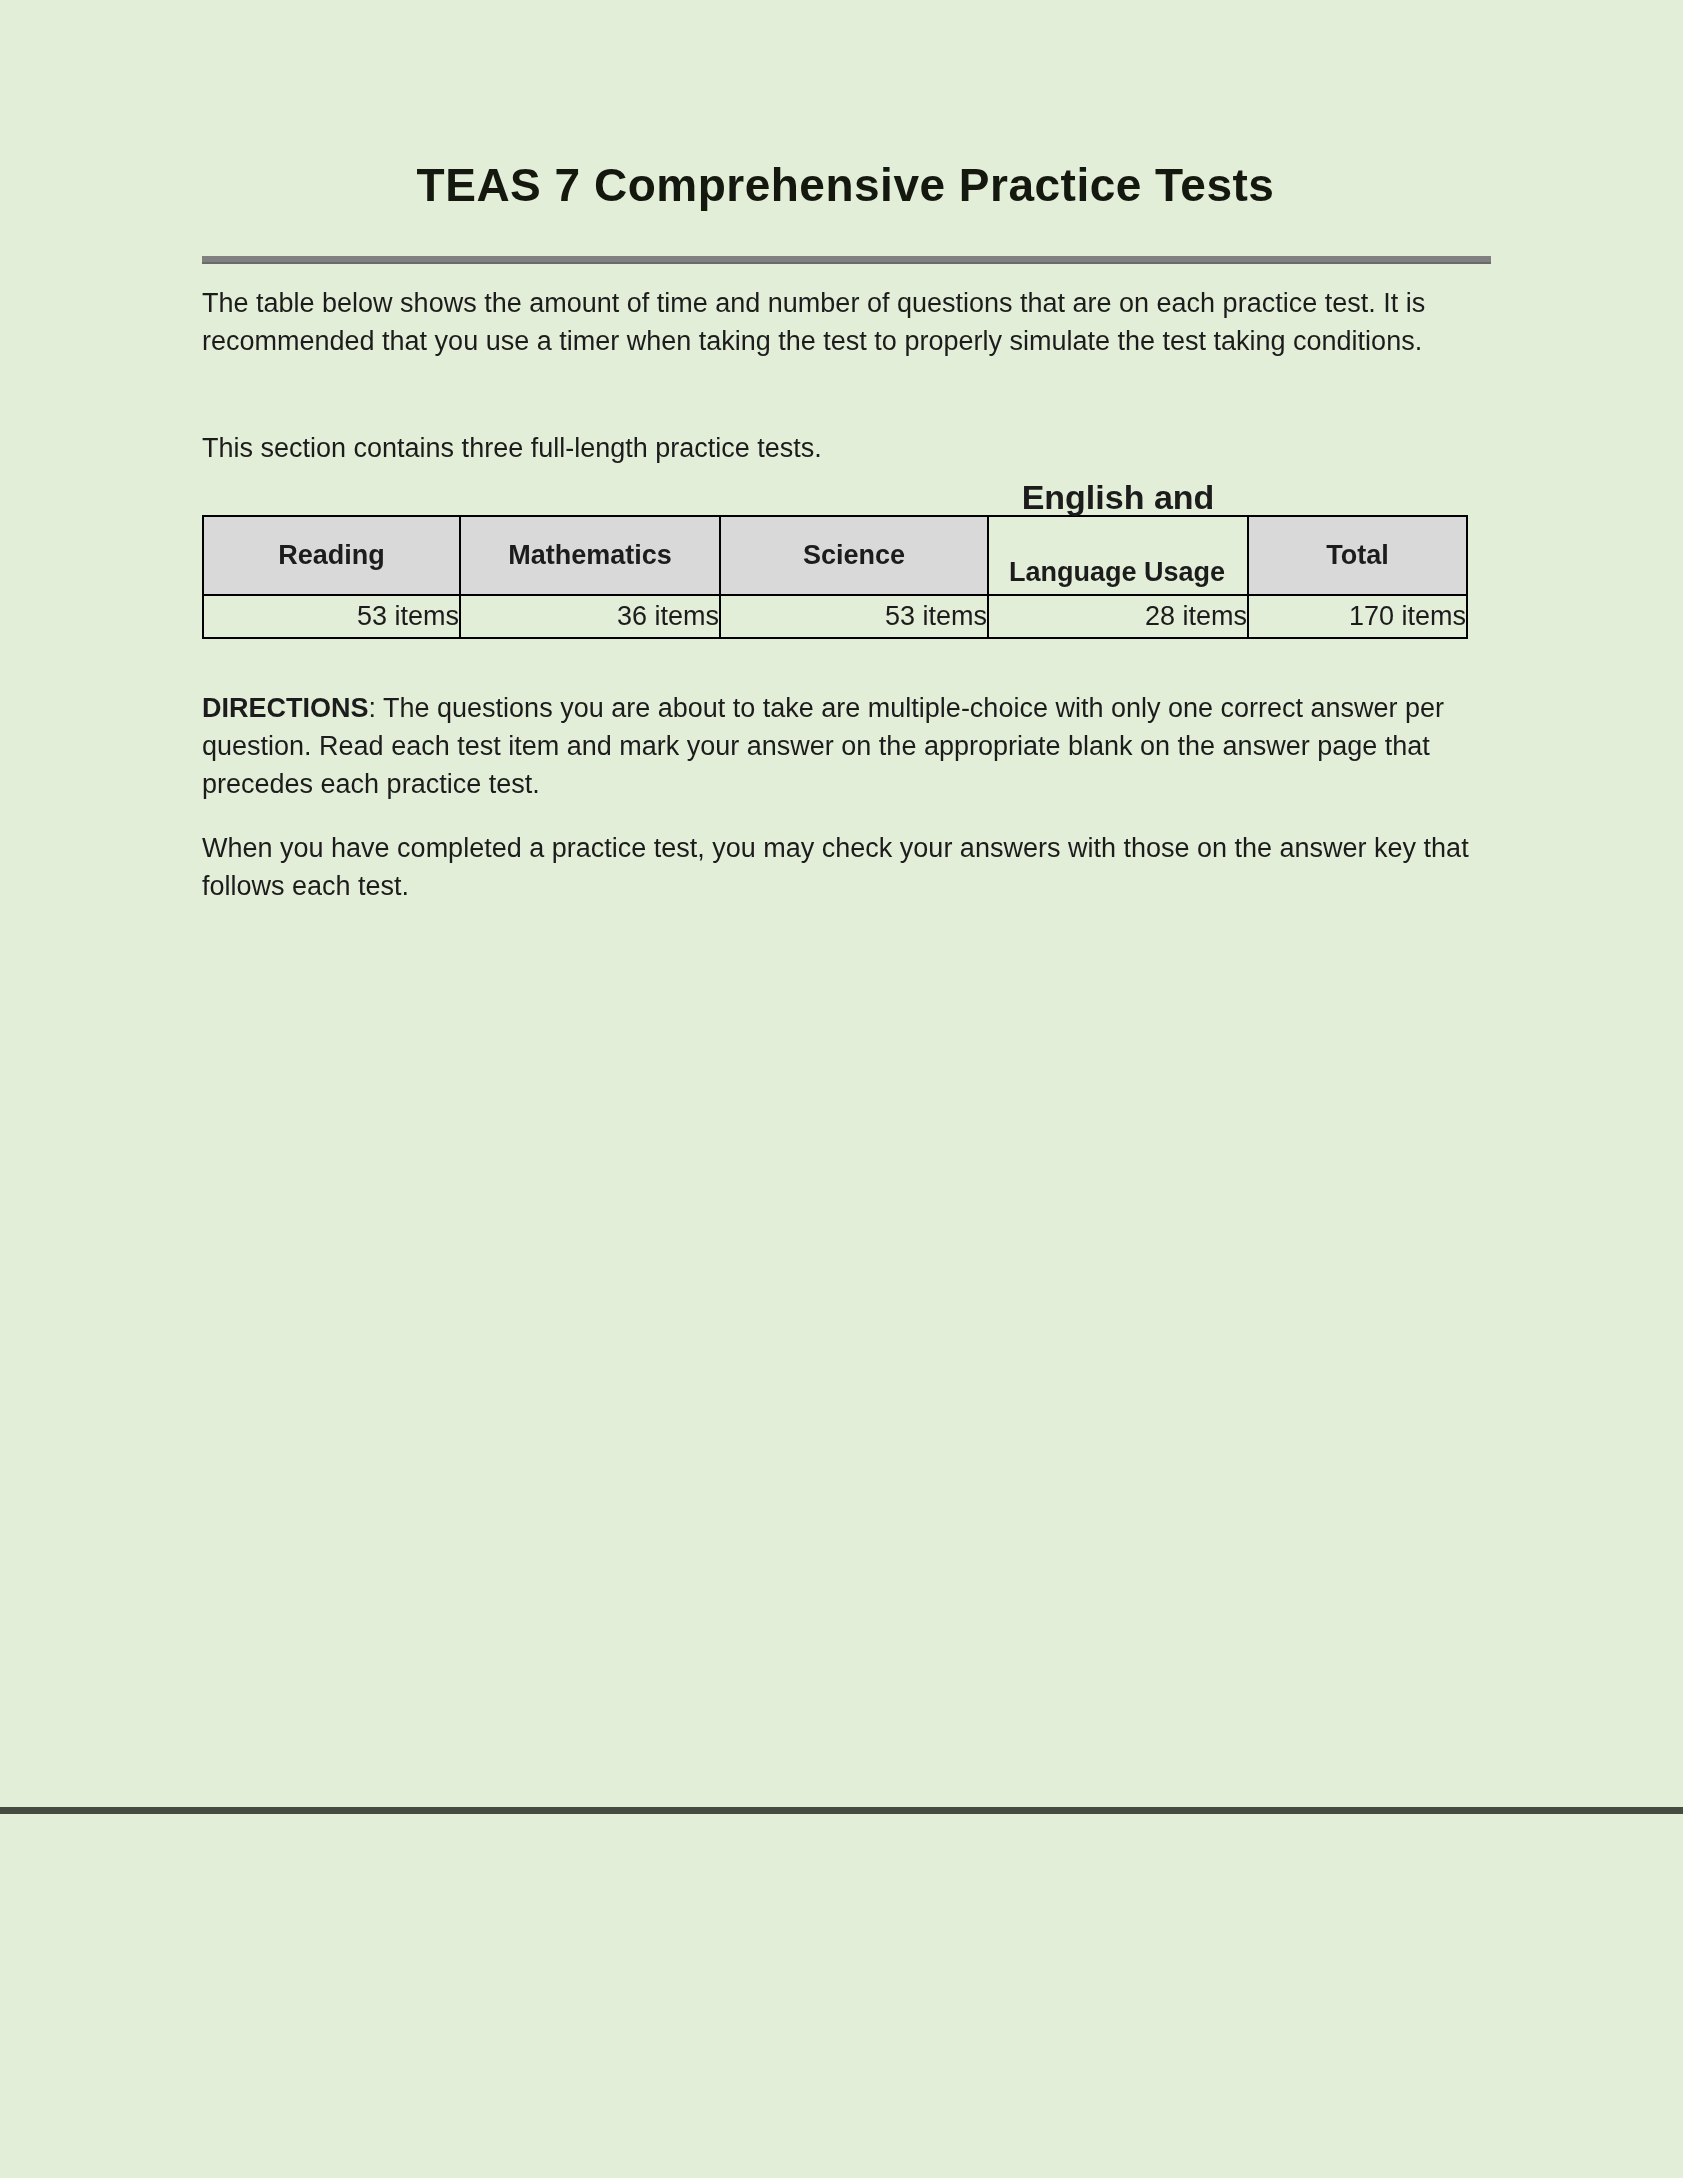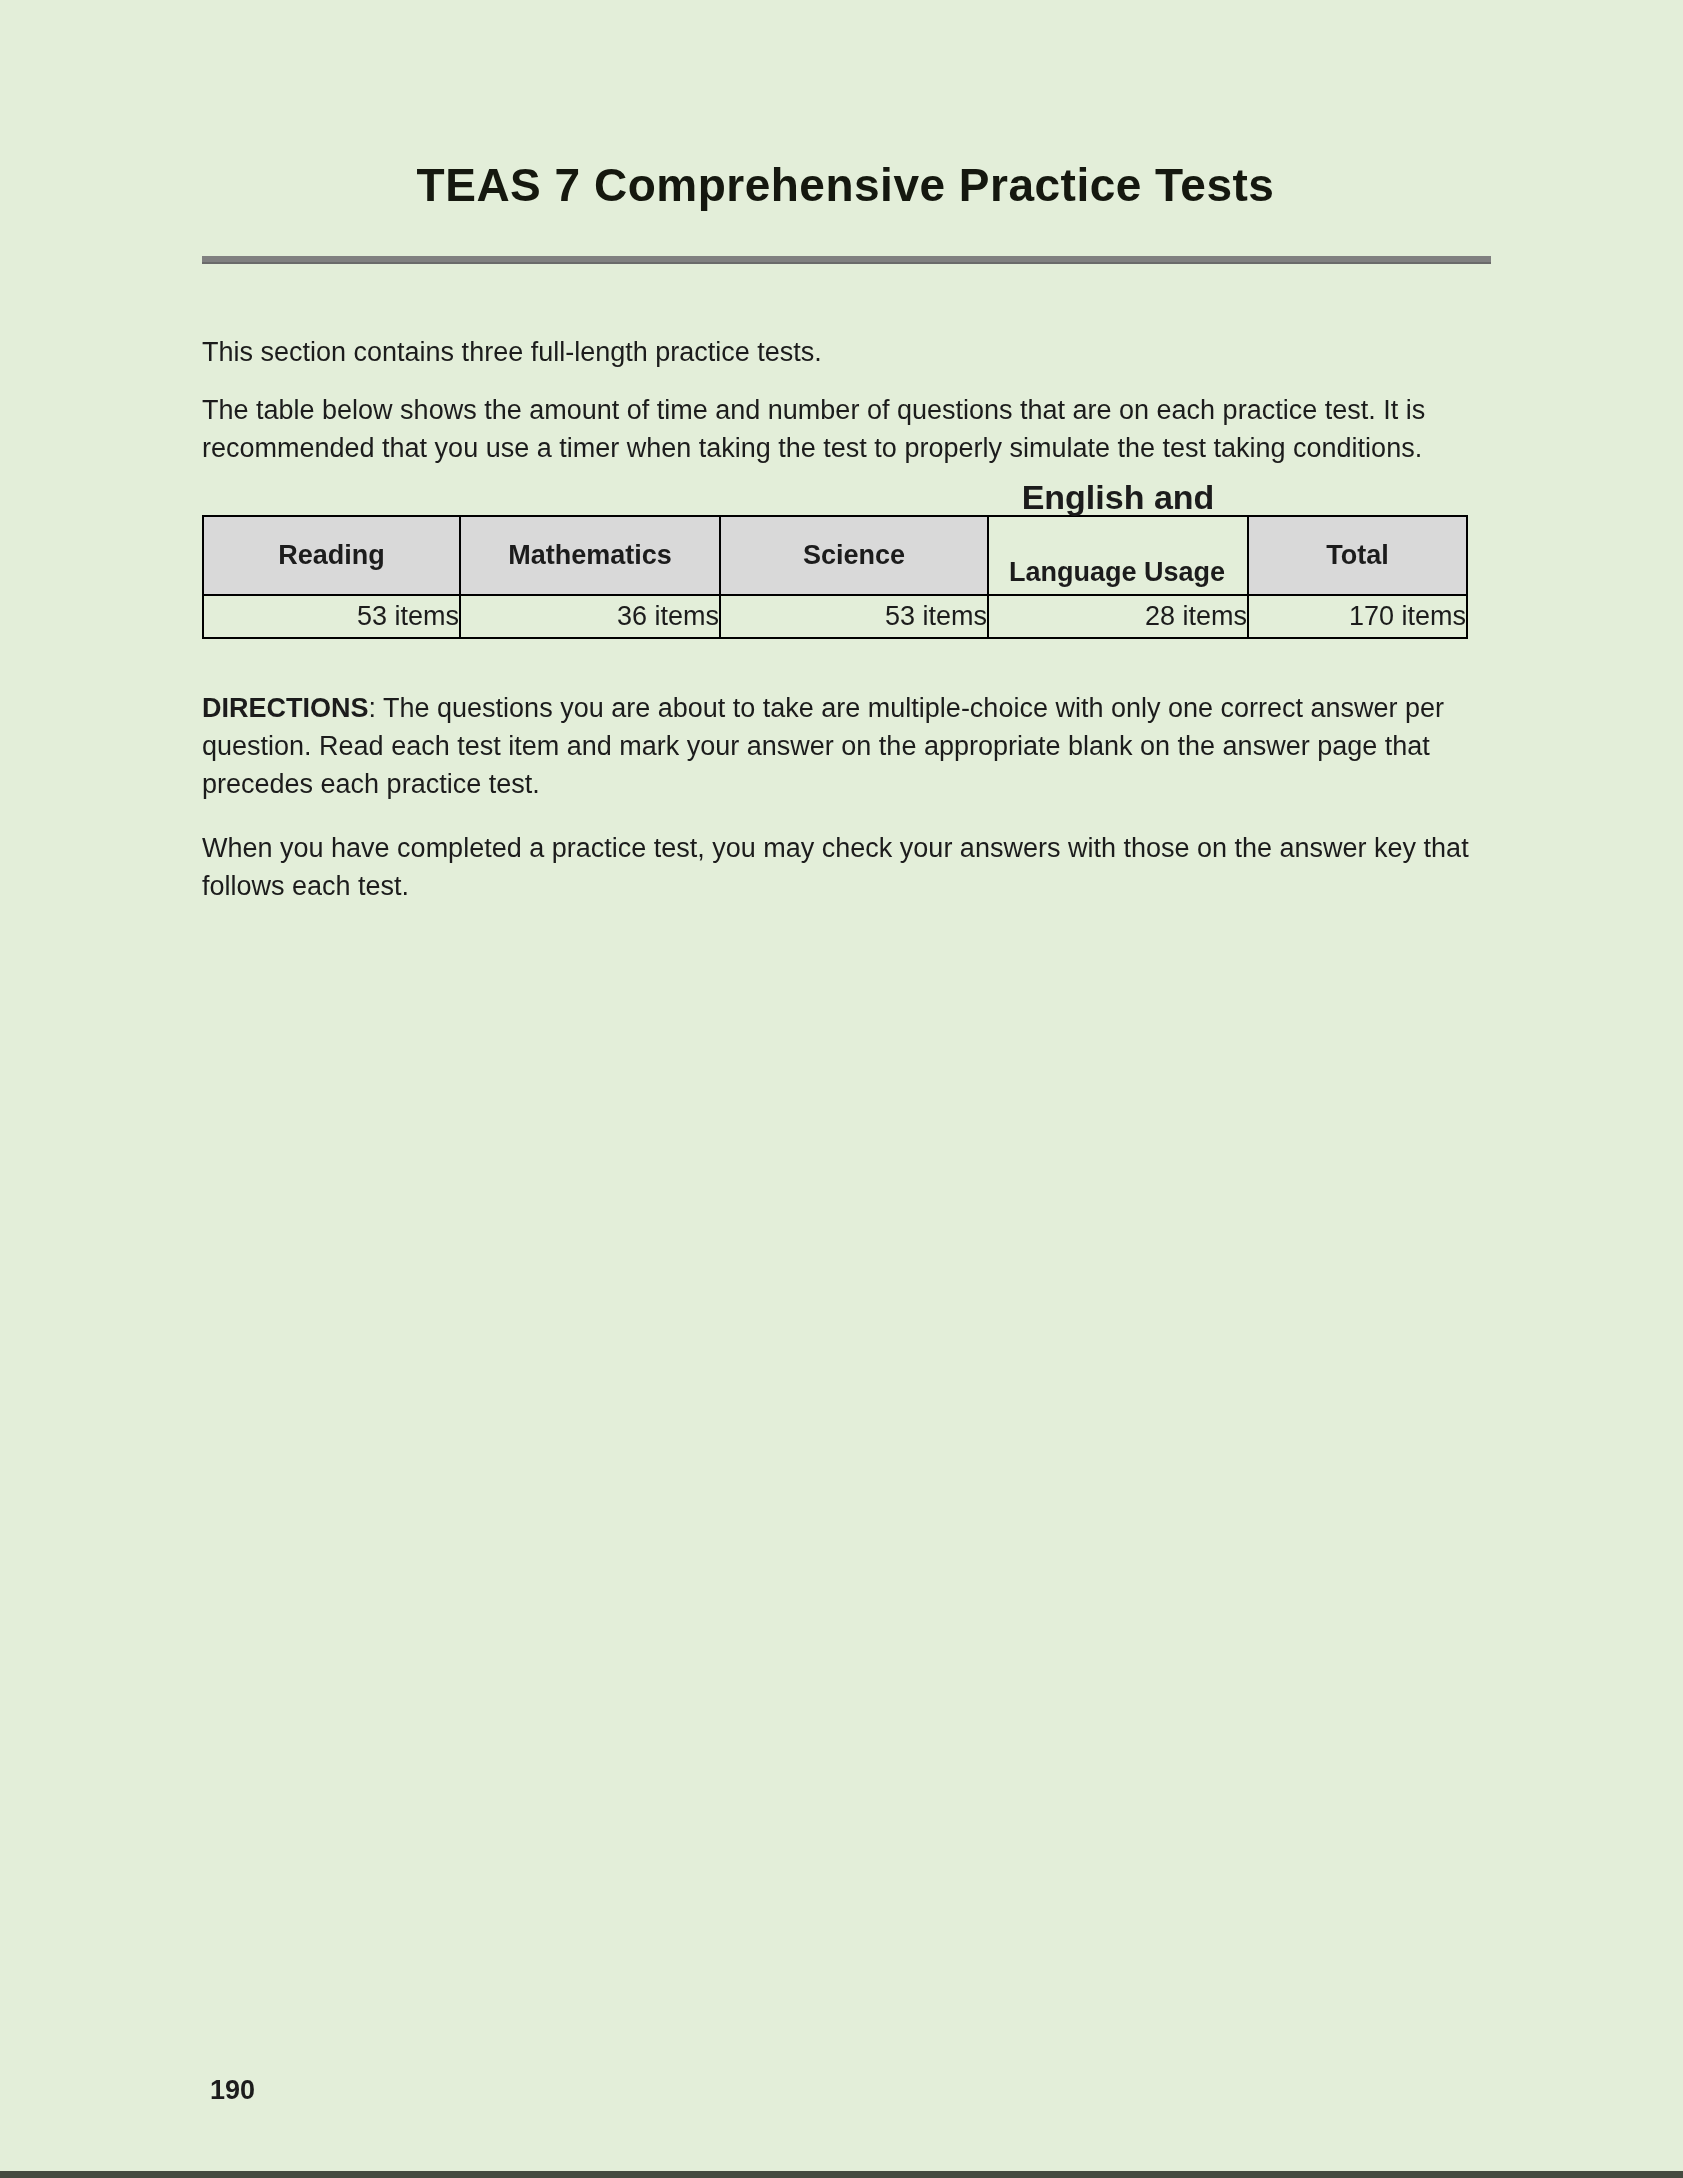--- a/index.html
+++ b/index.html
@@ -13,21 +13,21 @@
   html, body {
     width: 1683px;
     height: 2178px;
     background: var(--page-bg);
     font-family: "Liberation Sans", sans-serif;
     color: var(--text);
   }
   .page {
     position: relative;
     width: 1683px;
-    height: 2178px;
+    height: 1814px;
     overflow: hidden;
   }
   .content {
     padding: 158px 188px 0 202px;
     width: 1683px;
   }
   .doc-title {
     width: 1287px;
     text-align: center;
     font-size: 46px;
@@ -114,23 +114,23 @@
 </head>
 <body>
 
 <div class="page">
   <div class="content">
 
     <h1 class="doc-title">TEAS 7 Comprehensive Practice Tests</h1>
 
     <div class="title-rule"></div>
 
+    <p class="body-text p-intro-2">The table below shows the amount of time and number of questions that are on each practice test. It is recommended that you use a timer when taking the test to properly simulate the test taking conditions.</p>
+
     <p class="body-text p-intro-1">This section contains three full-length practice tests.</p>
-
-    <p class="body-text p-intro-2">The table below shows the amount of time and number of questions that are on each practice test. It is recommended that you use a timer when taking the test to properly simulate the test taking conditions.</p>
 
     <div class="overflow-header">English and</div>
 
     <table class="schedule">
       <colgroup>
         <col style="width:257px">
         <col style="width:260px">
         <col style="width:268px">
         <col style="width:260px">
         <col style="width:219px">

